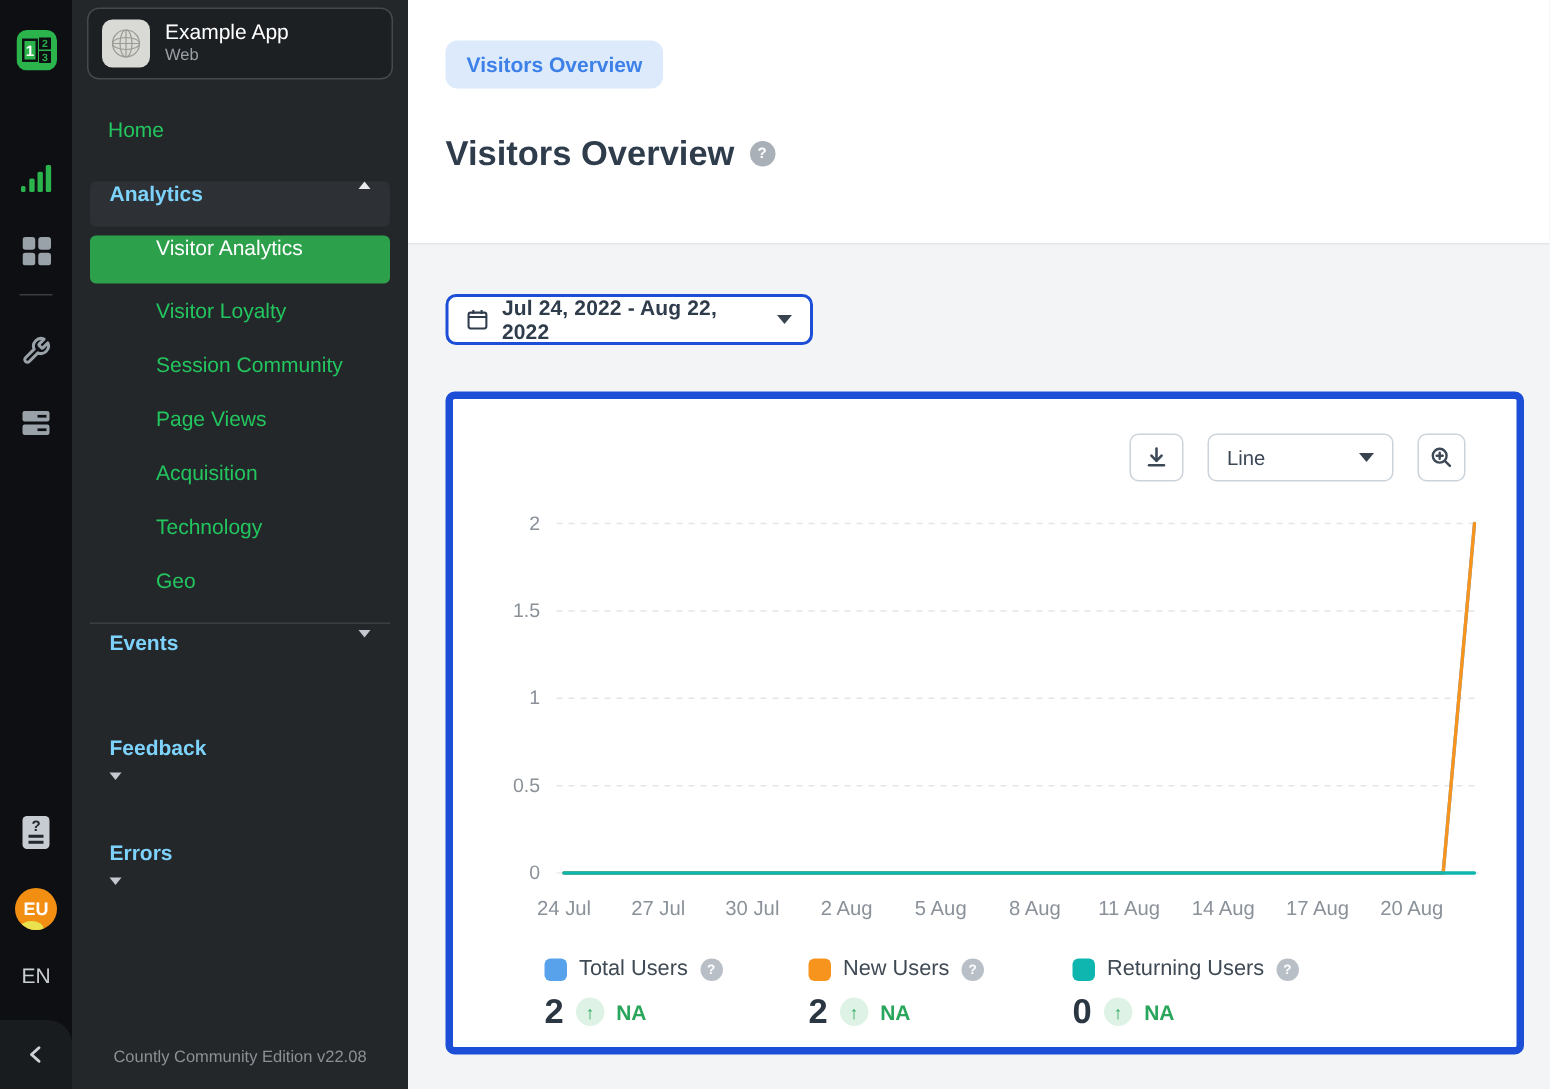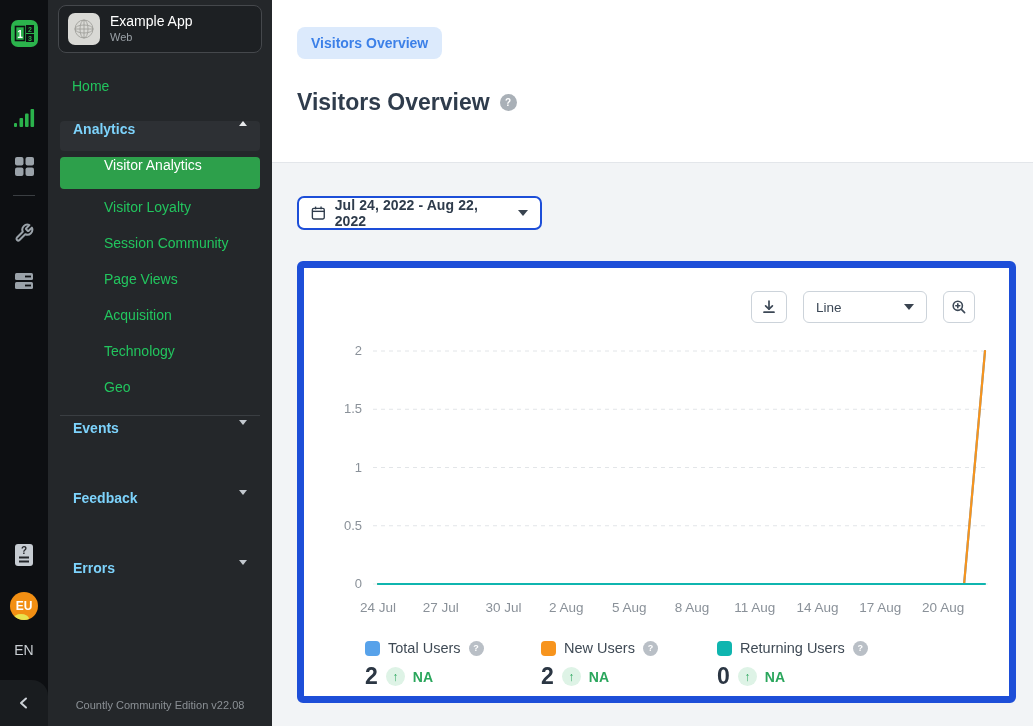--- a/index.html
+++ b/index.html
@@ -21,42 +21,42 @@
   
   .sidebar { width:224px; background:#24272a; flex-shrink:0; display:flex; flex-direction:column; position:relative; color:#e4e7ea; }
   .app-card { margin:5px 10px 0; background:#1d2023; border:1px solid #45484c; border-radius:8px; display:flex; gap:10px; padding:7px 9px; cursor:pointer; }
   .app-icon { width:32px; height:32px; border-radius:7px; background:#d9d9d5; display:flex; align-items:center; justify-content:center; flex-shrink:0; }
   .app-name { font-size:14px; color:#ffffff; line-height:1.25; }
   .app-platform { font-size:11px; color:#9aa0a6; }
   .menu-link { height:34px; display:flex; align-items:center; padding-left:24px; font-size:14px; color:#22c55e; cursor:pointer; }
   .menu-link.home { margin-top:16px; }
   .group-header { margin:4px 12px 0; height:30px; border-radius:4px; display:flex; justify-content:space-between; padding:0 13px; font-size:14px; color:#7dd3fc; cursor:pointer;font-weight:bold; }
   .group-header.open { background:#2d3034; margin-top:18px; }
-  .group-header.spaced { margin-top:40px; }
+  .group-header.spaced { margin-top:40px;flex-direction:column; }
   .active-item { margin:6px 12px 0; height:32px; background:#2da04b; border-radius:4px; display:flex; align-items:flex-start; padding-left:44px; font-size:14px; color:#ffffff; cursor:pointer; }
   .sub-item { height:36px; display:flex; align-items:center; padding-left:56px; font-size:14px; color:#22c55e; cursor:pointer; }
   .side-divider { margin:10px 12px 0; height:1px; background:#3a3e42; }
   .menu-link.remote { margin-top:2px; }
   .side-footer { position:absolute; bottom:15px; width:100%; text-align:center; font-size:11px; color:#8b9095; }
   .caret-up { width:0; height:0; border-left:4.5px solid transparent; border-right:4.5px solid transparent; border-bottom:5.5px solid #e8eaec; }
   .caret-dn { width:0; height:0; border-left:4.5px solid transparent; border-right:4.5px solid transparent; border-top:5.5px solid #c3c9cf; }
 
   
   .main { flex:1; display:flex; flex-direction:column; }
   .topband { height:162px; background:#ffffff; padding-left:25px; }
   .chip { display:inline-flex; margin-top:27px; background:#dceafc; color:#3c80e8; font-size:14px; font-weight:bold; padding:8px 14px; border-radius:8px; cursor:pointer; }
   .title-row { margin-top:30px; display:flex; align-items:center; gap:10px; }
   .page-title { font-size:23px; font-weight:bold; color:#2f3c4c; }
   .help-badge { width:17px; height:17px; border-radius:50%; background:#a9b0b7; color:#fff; font-size:10px; font-weight:bold; display:flex; align-items:center; justify-content:center; cursor:pointer; }
   .content { flex:1; background:#f2f4f6; border-top:1px solid #e3e6ea; padding:33px 0 0 25px; }
   .date-btn { width:245px; height:34px; background:#fff; border:2px solid #1d4ed8; border-radius:7px; display:flex; align-items:center; gap:9px; padding:0 12px; cursor:pointer; }
   .date-text { font-size:14px; font-weight:bold; color:#2f3c4c; letter-spacing:0.1px; }
   .caret-sel { width:0; height:0; border-left:5px solid transparent; border-right:5px solid transparent; border-top:6px solid #39434f; margin-left:auto; }
 
-  .card { margin-top:31px; width:719px; height:442px; background:#ffffff; border:7px solid #1d4ed8; border-radius:6px; position:relative; }
+  .card { margin-top:31px; width:719px; height:442px; background:#ffffff; border:5px solid #1d4ed8; border-radius:6px; position:relative; }
   .controls { position:absolute; top:23px; right:34px; display:flex; gap:16px; align-items:center; }
   .icon-btn { height:32px; min-width:36px; background:#fff; border:1px solid #ccd3da; border-radius:6px; display:flex; align-items:center; justify-content:center; cursor:pointer; }
   .icon-btn.square { min-width:32px; }
   .select-btn { width:124px; height:32px; background:#fff; border:1px solid #ccd3da; border-radius:6px; display:flex; align-items:center; padding:0 12px; cursor:pointer; }
   .select-label { font-size:13.5px; color:#3c4856; }
   .chart-wrap { position:absolute; top:60px; left:0; width:717px; height:300px; }
   .legend-row { position:absolute; top:372px; left:61px; display:flex; }
   .legend-col { width:176px; }
   .legend-head { display:flex; align-items:center; gap:8px; cursor:pointer; }
   .swatch { width:15px; height:15px; border-radius:4px; flex-shrink:0; }

